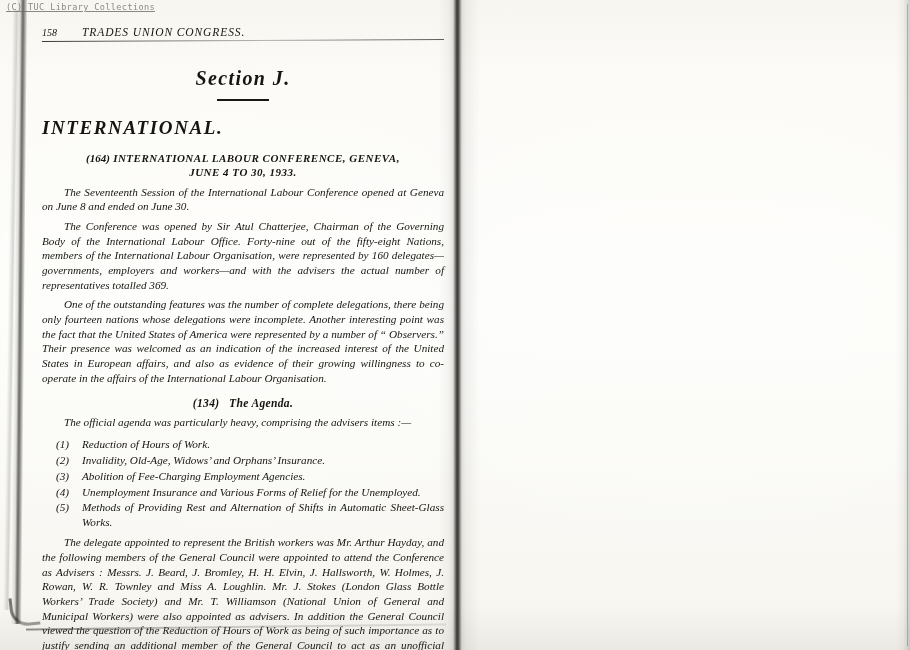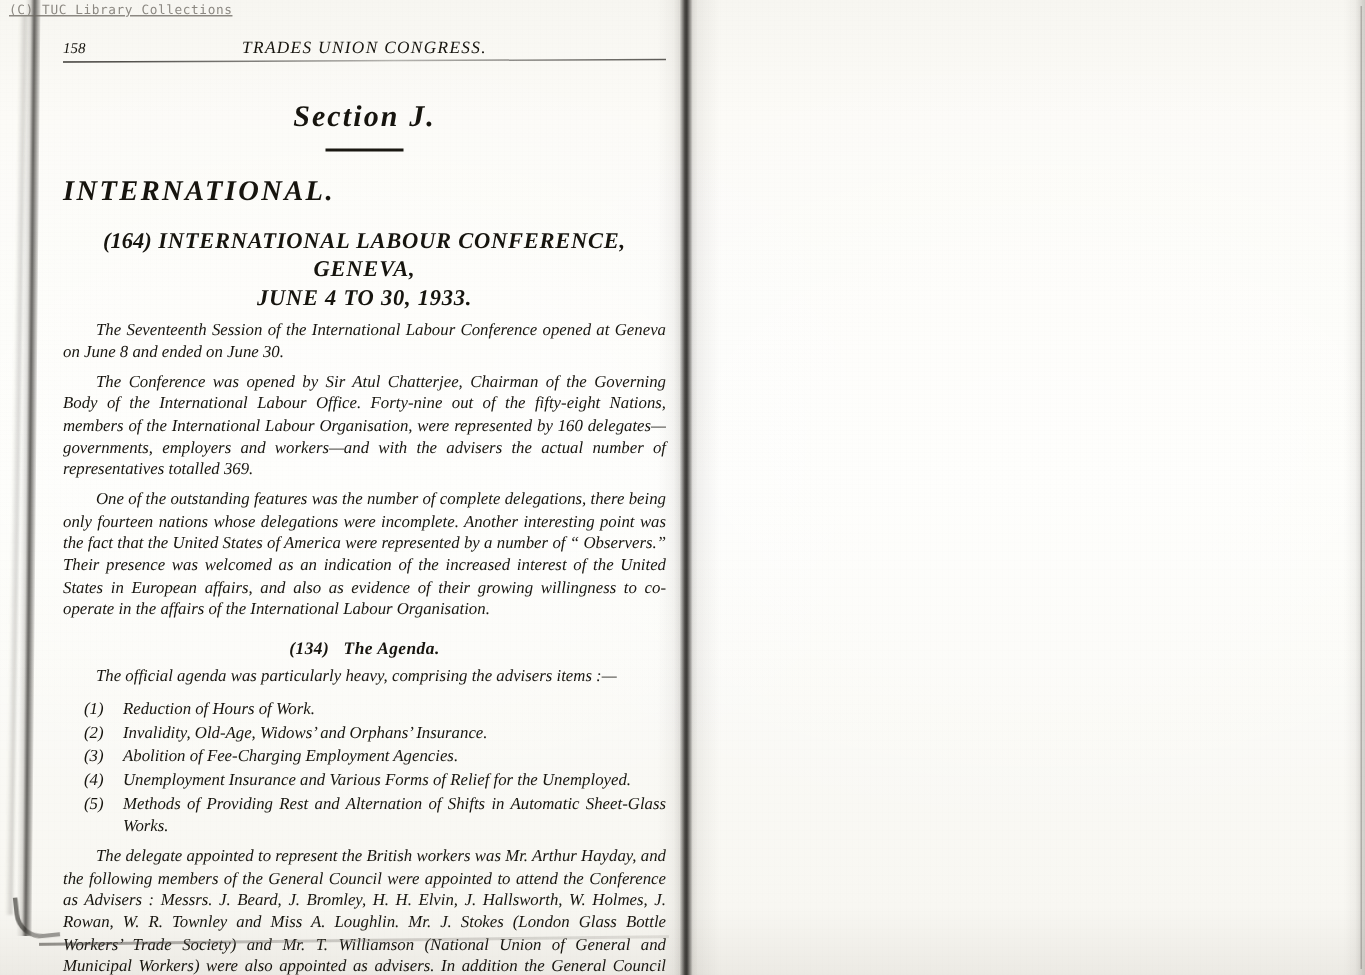--- a/index.html
+++ b/index.html
@@ -164,21 +164,21 @@
     letter-spacing: 0.9px;
     font-weight: 400;
   }
   .runhead .folio {
     font-size: 10px;
     letter-spacing: 0;
     width: 40px;
   }
   .runhead .rh-title {
     flex: 1;
-    text-align: center;
+    text-align: left;
     white-space: nowrap;
   }
 
   .rule-head {
     margin-top: 2px;
     height: 1px;
     background: linear-gradient(90deg, rgba(25,23,19,0.85) 0%, rgba(25,23,19,0.55) 30%, rgba(25,23,19,0.30) 55%, rgba(25,23,19,0.70) 100%);
     transform: rotate(-0.25deg);
   }
 
@@ -198,21 +198,21 @@
   .part-title {
     font-size: 19px;
     font-weight: bold;
     letter-spacing: 1.6px;
     margin-top: 16px;
   }
 
   .item-head {
     text-align: center;
     font-weight: bold;
-    font-size: 15px;
+    font-size: 11px;
     letter-spacing: 0.5px;
     margin-top: 13px;
     line-height: 1.25;
   }
   .item-head .num { letter-spacing: 0; }
 
   .sub-head {
     text-align: center;
     font-weight: bold;
     font-size: 11.6px;

